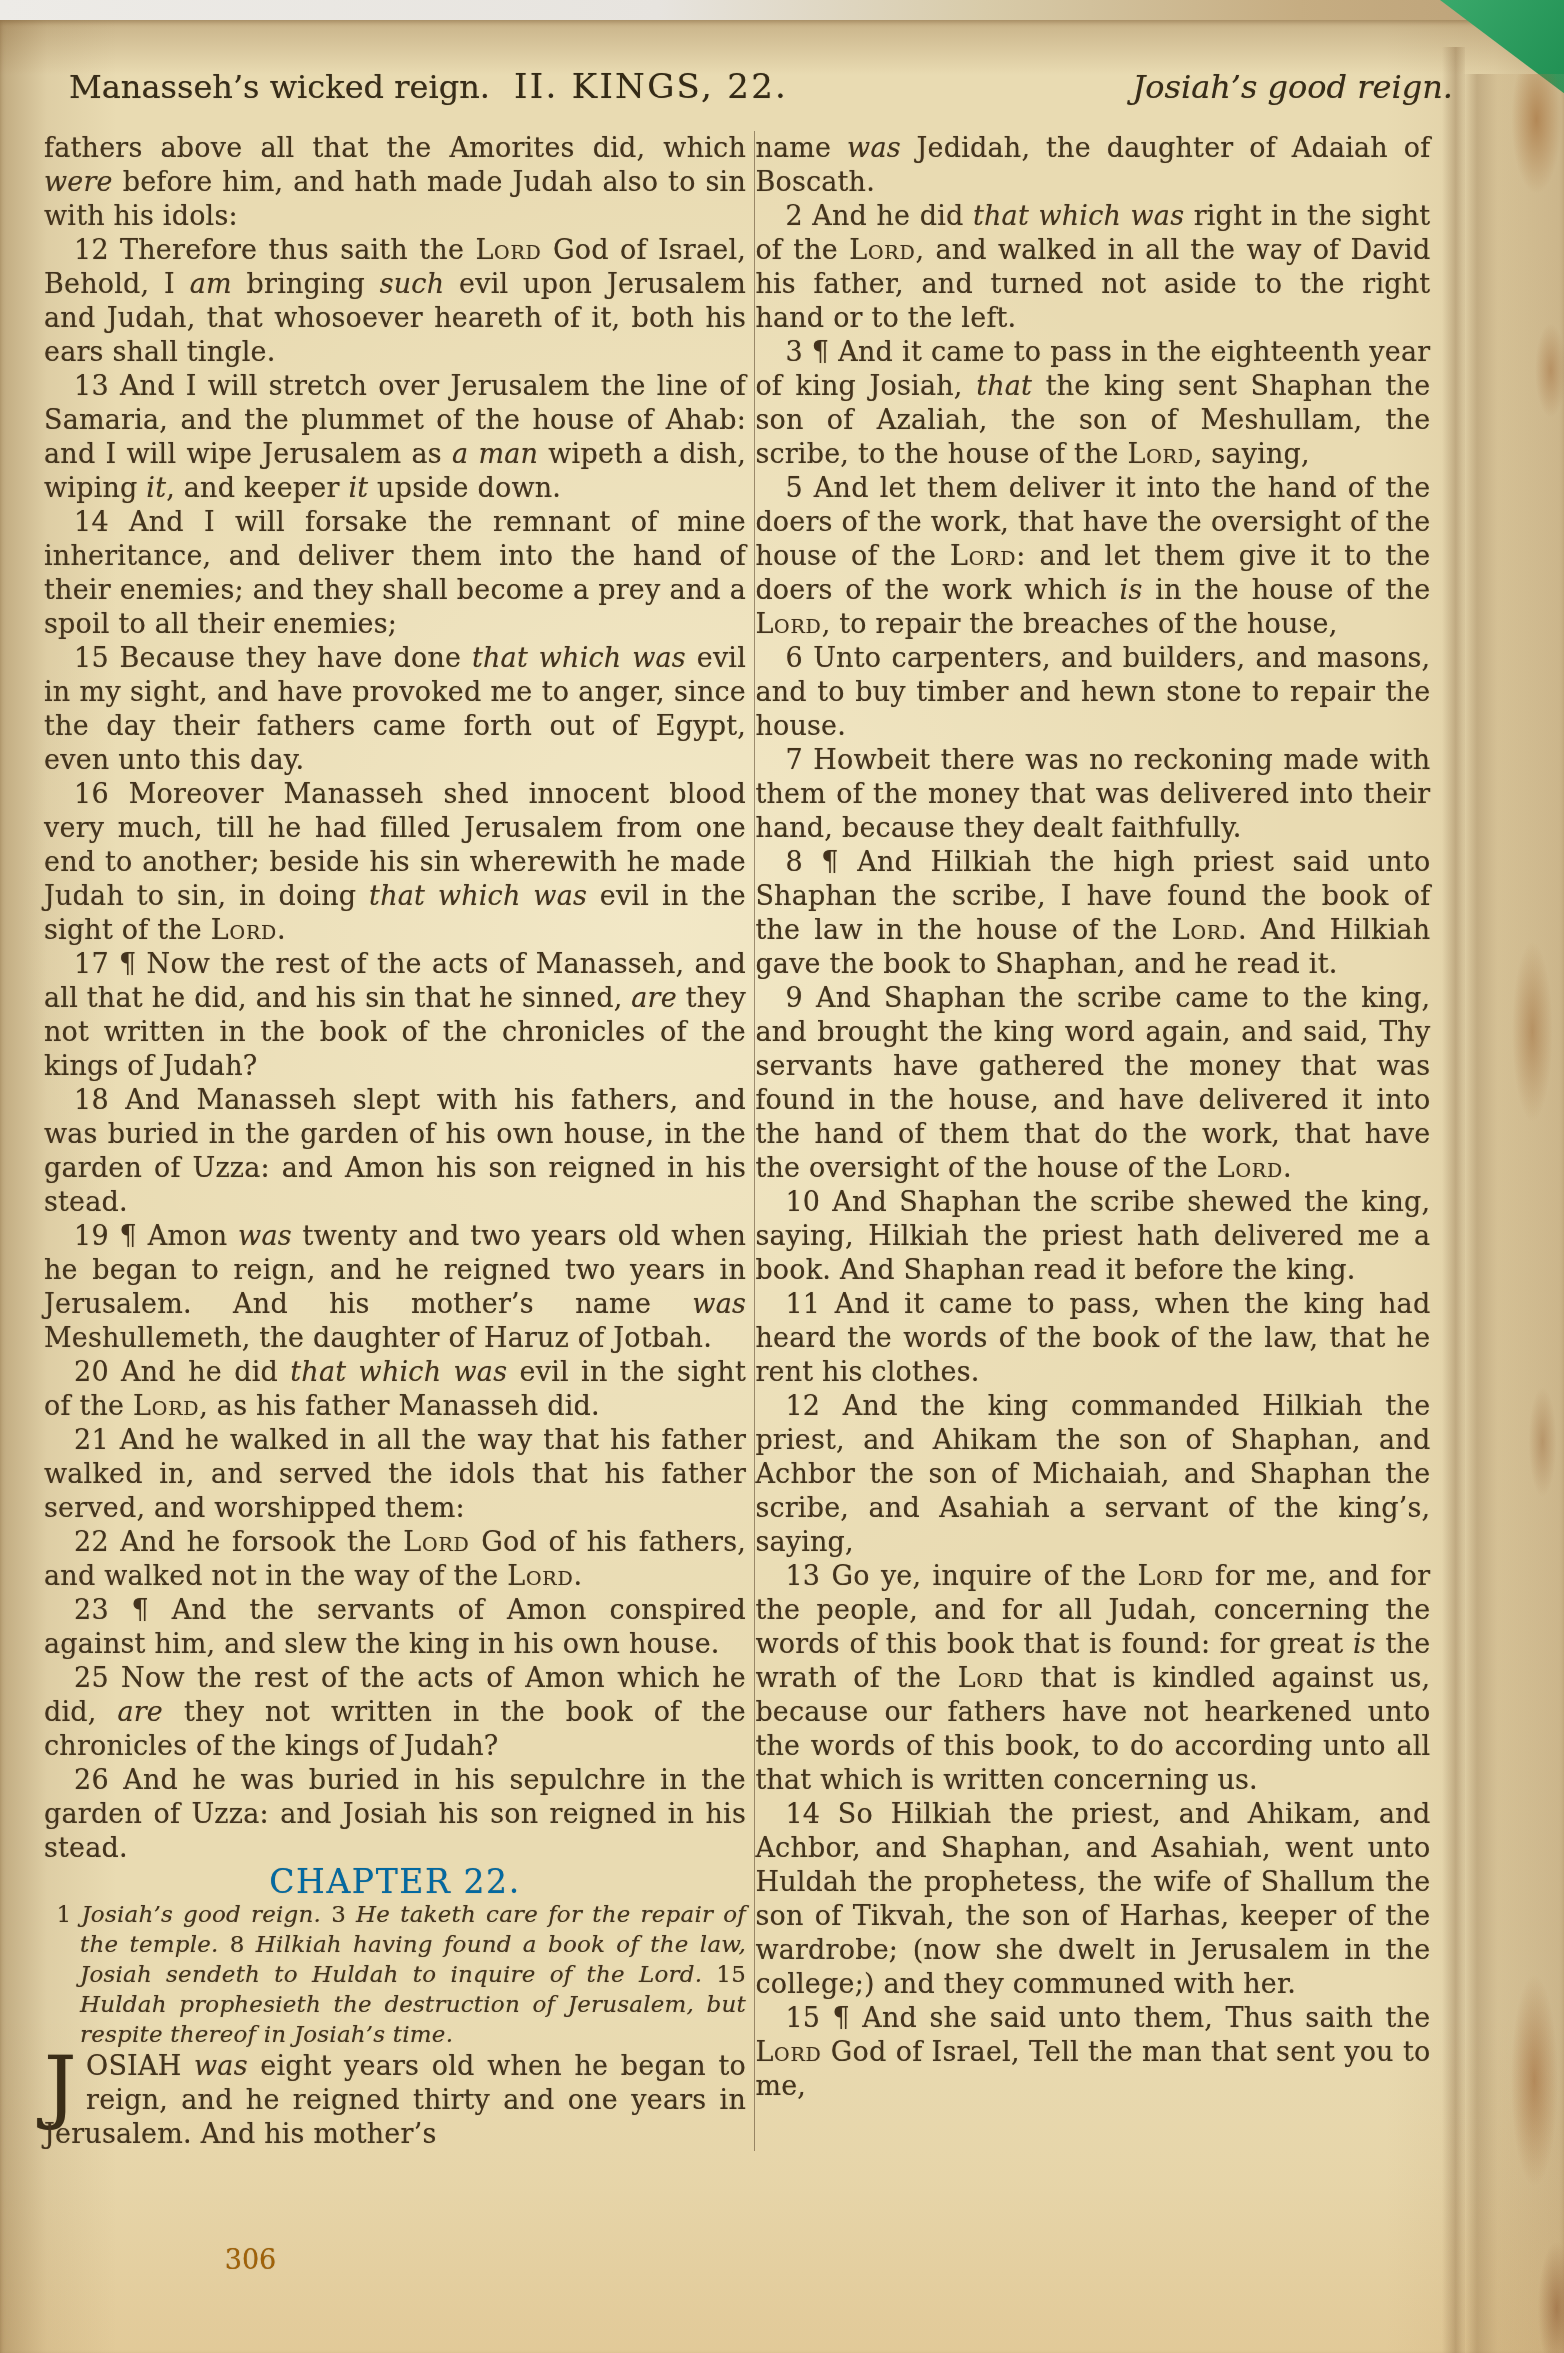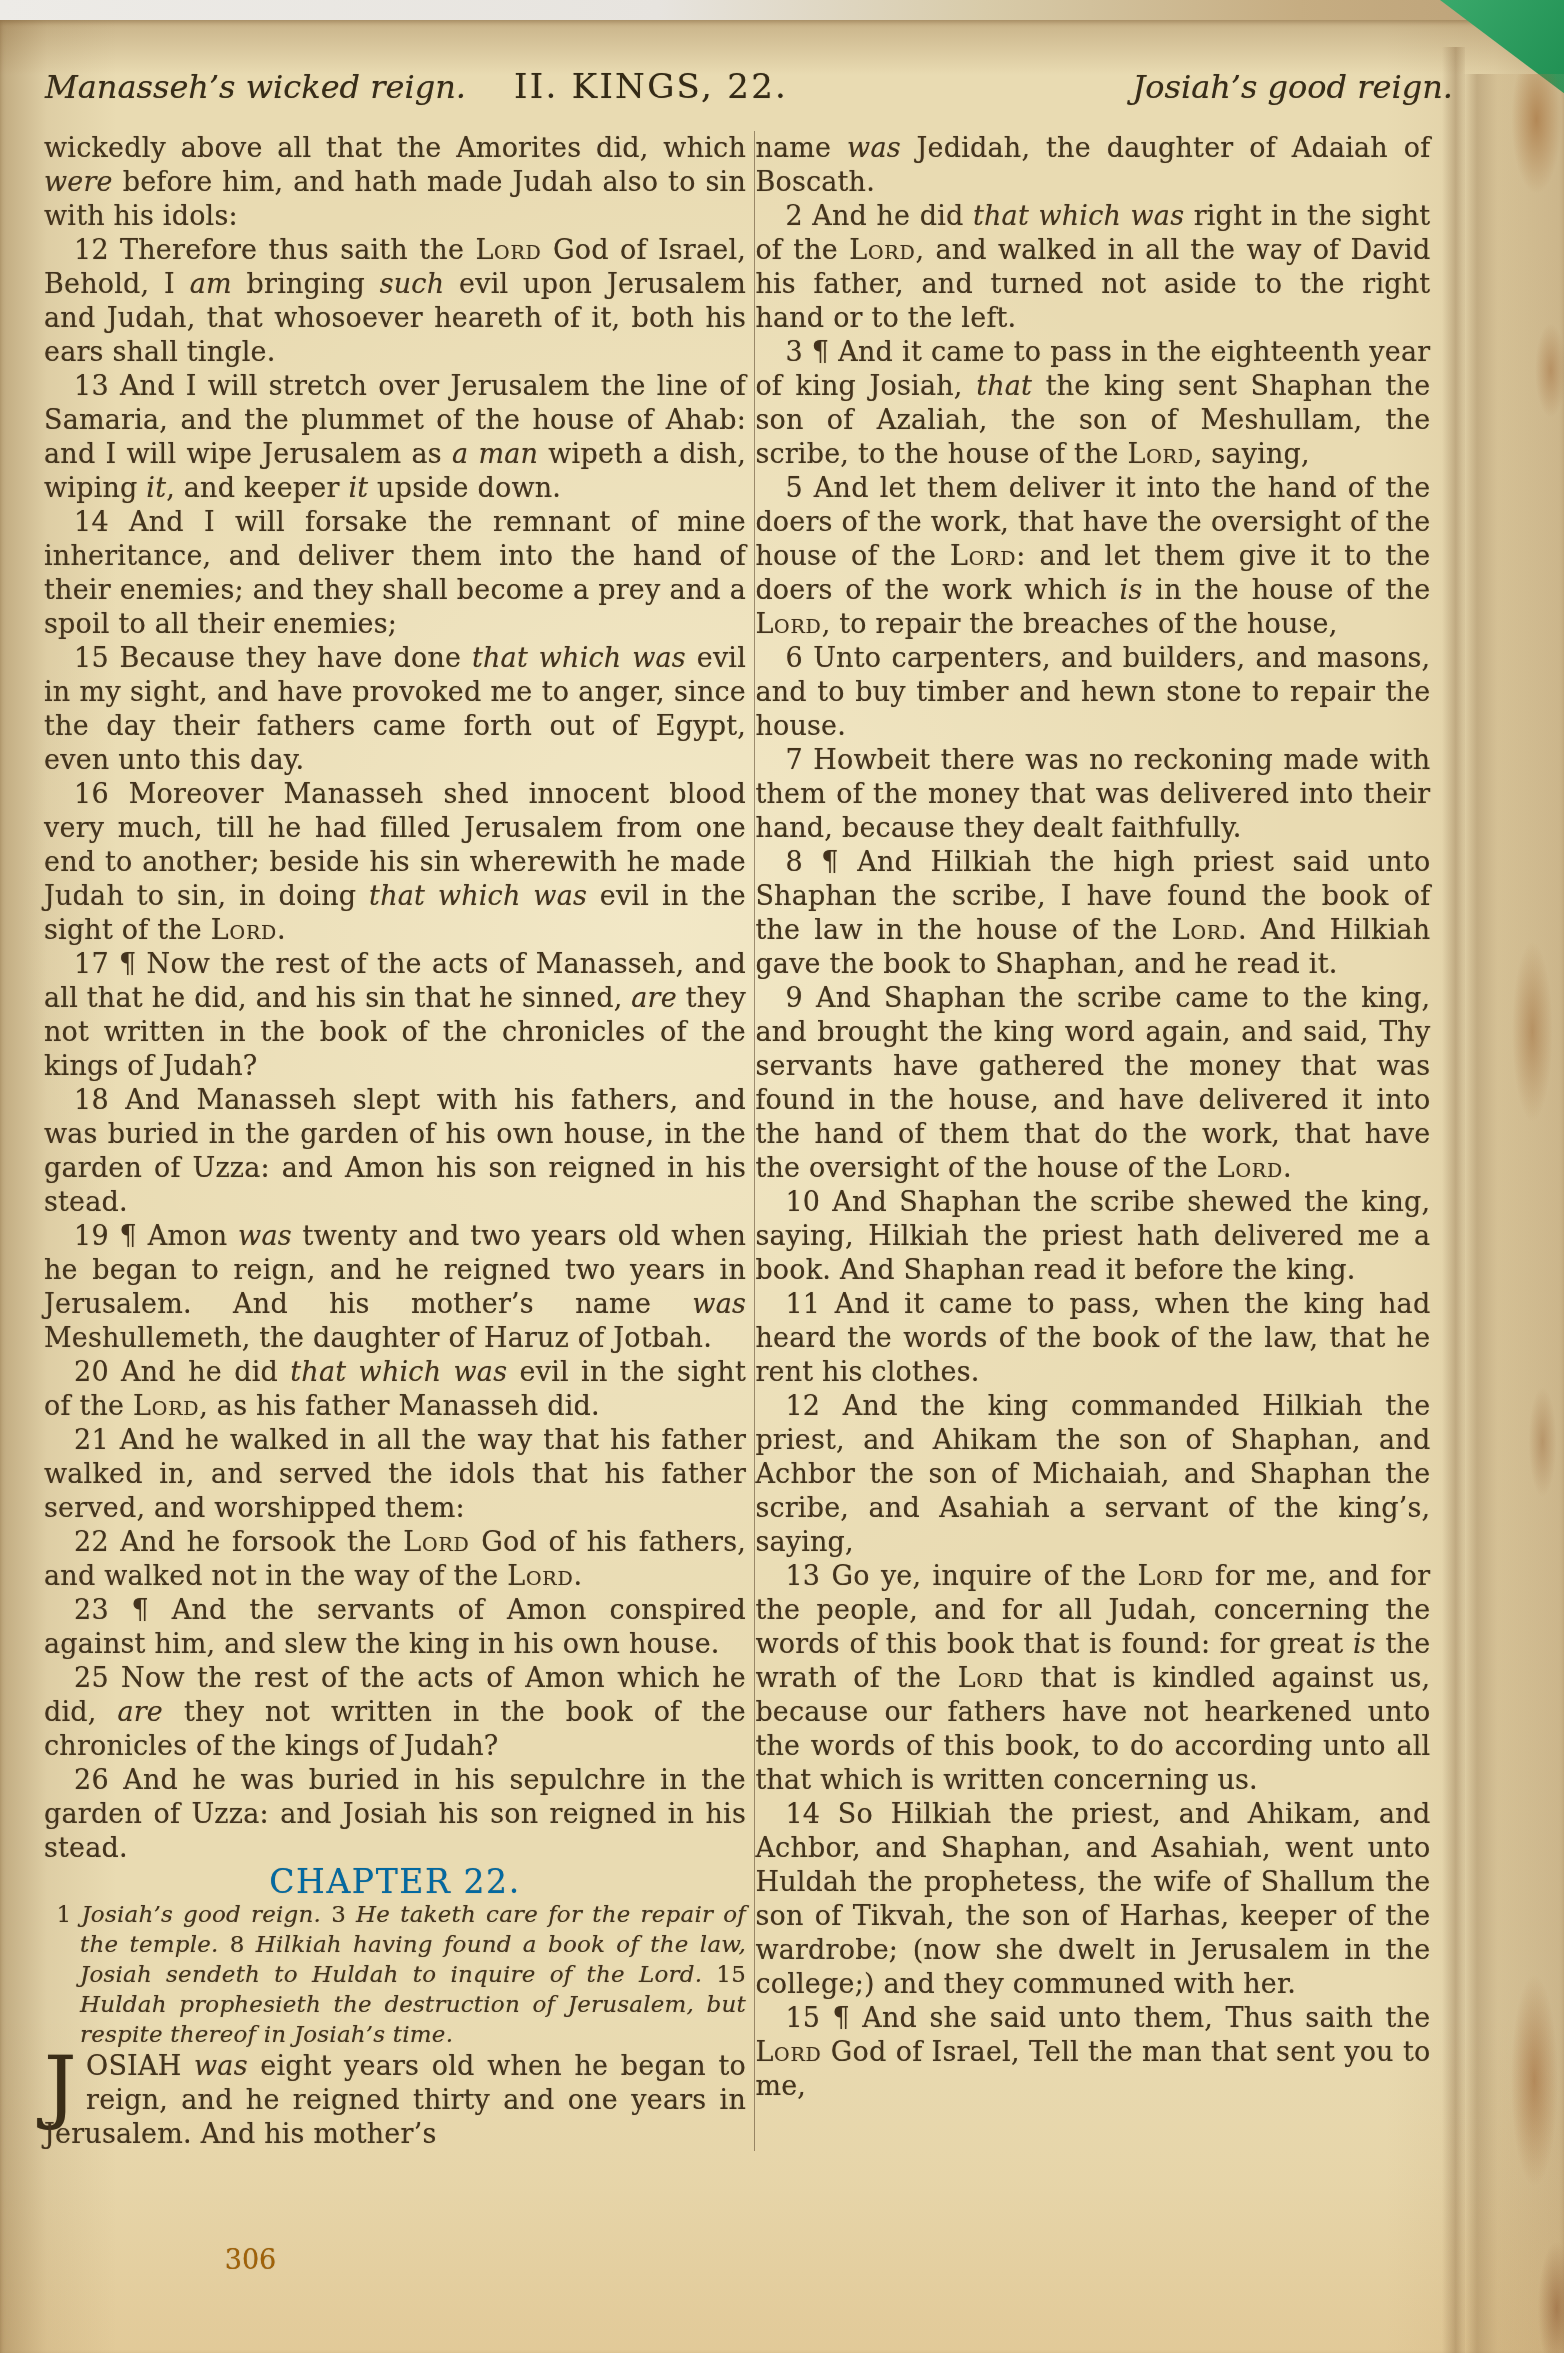--- a/index.html
+++ b/index.html
@@ -47,21 +47,21 @@
       radial-gradient(ellipse 14px 55px at 78% 60%, rgba(140,85,40,.35), transparent),
       radial-gradient(ellipse 23.5px 106px at 70% 88%,rgba(150,90,40,.50), transparent),
       radial-gradient(ellipse 19px 67px at 92% 98%, rgba(130,75,35,.50), transparent),
       linear-gradient(90deg, rgba(115,80,40,0), rgba(115,80,40,.28) 14px, rgba(170,135,85,.18) 35px, rgba(210,185,140,.12) 100%);
   }
   
   .header{
     position:absolute;top:66px;left:45px;width:1408px;z-index:5;
     display:flex;align-items:baseline;color:#372c18;
   }
-  .h-left {width:469px;font-style:italic;font-size:32px;text-shadow:0 0 0.8px rgba(55,44,24,.5);}
+  .h-left {width:469px;font-size:32px;text-shadow:0 0 0.8px rgba(55,44,24,.5);text-align:center;}
   .h-center{flex:1;text-align:left;font-size:34px;letter-spacing:2.3px;color:#342a16;text-shadow:0 0 0.8px rgba(52,42,22,.5);}
   .h-right{width:438px;font-style:italic;font-size:32px;text-align:right;text-shadow:0 0 0.8px rgba(55,44,24,.5);}
   
   .columns{
     position:absolute;top:131px;left:44px;z-index:5;display:flex;
     font-size:27px;line-height:34px;letter-spacing:0.2px;
     color:#43331d;text-align:justify;
     text-shadow:0 0 0.8px rgba(67,51,29,.55);
   }
   .col-left{width:702px;}
@@ -102,21 +102,21 @@
 <div class="fore-edge"></div>
 
 <div class="header">
   <div class="h-left">Manasseh’s wicked reign.</div>
   <div class="h-center">II. KINGS, 22.</div>
   <div class="h-right">Josiah’s good reign.</div>
 </div>
 
 <div class="columns">
   <div class="col-left">
-      <p class="b-cont"><span>wickedly above all that the Amorites did, which </span><span class="i">were</span><span> before him, and hath made Judah also to sin with his idols:</span></p>
+      <p class="b-cont"><span>fathers above all that the Amorites did, which </span><span class="i">were</span><span> before him, and hath made Judah also to sin with his idols:</span></p>
       <p class="b-verse"><span>12 Therefore thus saith the </span><span class="sc">Lord</span><span> God of Israel, Behold, I </span><span class="i">am</span><span> bringing </span><span class="i">such</span><span> evil upon Jerusalem and Judah, that whosoever heareth of it, both his ears shall tingle.</span></p>
       <p class="b-verse"><span>13 And I will stretch over Jerusalem the line of Samaria, and the plummet of the house of Ahab: and I will wipe Jerusalem as </span><span class="i">a man</span><span> wipeth a dish, wiping </span><span class="i">it</span><span>, and keeper </span><span class="i">it</span><span> upside down.</span></p>
       <p class="b-verse"><span>14 And I will forsake the remnant of mine inheritance, and deliver them into the hand of their enemies; and they shall become a prey and a spoil to all their enemies;</span></p>
       <p class="b-verse"><span>15 Because they have done </span><span class="i">that which was</span><span> evil in my sight, and have provoked me to anger, since the day their fathers came forth out of Egypt, even unto this day.</span></p>
       <p class="b-verse"><span>16 Moreover Manasseh shed innocent blood very much, till he had filled Jerusalem from one end to another; beside his sin wherewith he made Judah to sin, in doing </span><span class="i">that which was</span><span> evil in the sight of the </span><span class="sc">Lord</span><span>.</span></p>
       <p class="b-verse"><span>17 ¶ Now the rest of the acts of Manasseh, and all that he did, and his sin that he sinned, </span><span class="i">are</span><span> they not written in the book of the chronicles of the kings of Judah?</span></p>
       <p class="b-verse"><span>18 And Manasseh slept with his fathers, and was buried in the garden of his own house, in the garden of Uzza: and Amon his son reigned in his stead.</span></p>
       <p class="b-verse"><span>19 ¶ Amon </span><span class="i">was</span><span> twenty and two years old when he began to reign, and he reigned two years in Jerusalem.  And his mother’s name </span><span class="i">was</span><span> Meshullemeth, the daughter of Haruz of Jotbah.</span></p>
       <p class="b-verse"><span>20 And he did </span><span class="i">that which was</span><span> evil in the sight of the </span><span class="sc">Lord</span><span>, as his father Manasseh did.</span></p>
       <p class="b-verse"><span>21 And he walked in all the way that his father walked in, and served the idols that his father served, and worshipped them:</span></p>

